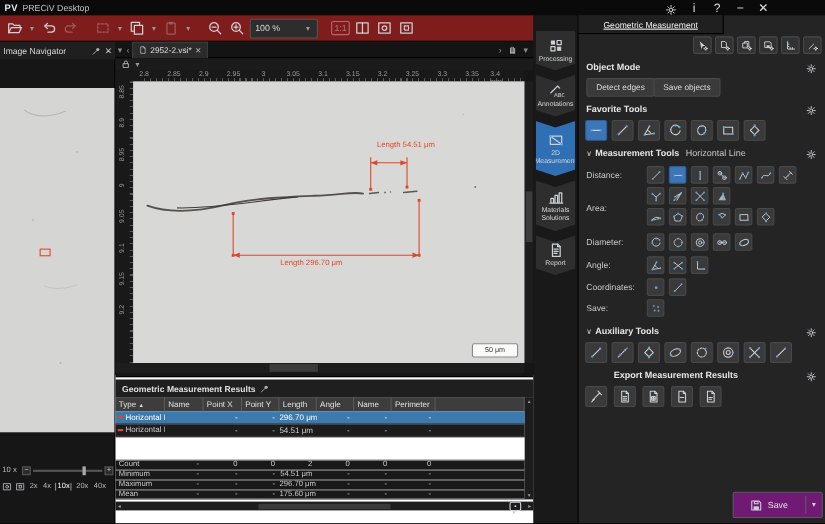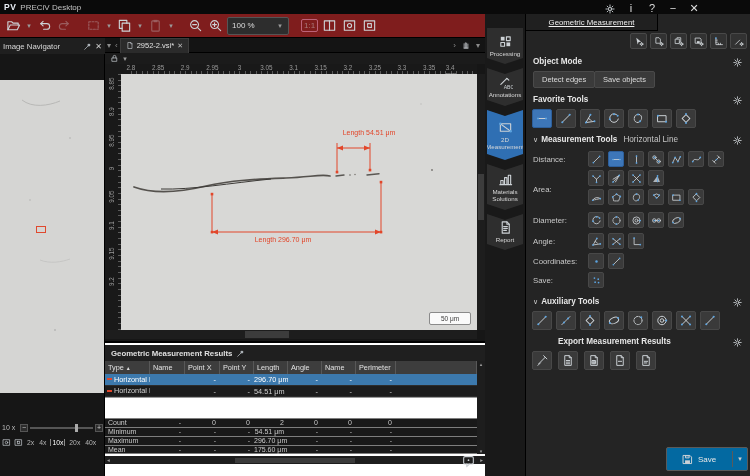--- a/index.html
+++ b/index.html
@@ -116,21 +116,21 @@
   .gearbtn{position:absolute;right:7px;width:11px;height:11px;}
   .mode-btn{position:absolute;height:17px;background:#3a3a3a;border:1px solid #4a4a4a;border-radius:2px;color:#dcdcdc;
             font-size:7.5px;display:flex;align-items:center;justify-content:center;padding:0 8px;box-sizing:border-box;}
   .tool-row{position:absolute;display:flex;flex-wrap:wrap;gap:4px;row-gap:3px;}
   .tool-btn{width:16px;height:16px;background:#3a3a3a;border:1px solid #484848;border-radius:2px;box-sizing:border-box;
             display:flex;align-items:center;justify-content:center;padding:1.5px;}
   .tool-btn.active{background:#3d76b8;border-color:#2d5f9b;}
   .tool-row.lg .tool-btn{width:20px;height:19px;padding:2px;}
   .tool-row.q .tool-btn{width:17px;height:16px;background:#323232;}
   .grp-label{position:absolute;left:7px;font-size:7.8px;color:#c8c8c8;}
-  #savebtn{position:absolute;left:140px;top:433px;width:82px;height:24px;background:#0369a1;border:1px solid #5a5a5a;
+  #savebtn{position:absolute;left:140px;top:433px;width:82px;height:24px;background:#701a75;border:1px solid #5a5a5a;
            border-radius:2px;box-sizing:border-box;display:flex;align-items:center;}
   #savebtn .sico{width:13px;height:13px;margin-left:14px;}
   #savelabel{font-size:8px;color:#e8e8e8;margin-left:4px;flex:1;}
   #savesep{width:1px;height:16px;background:#5a5a5a;}
   #savechev{width:14px;text-align:center;color:#cfcfcf;font-size:7px;}
   #notifico{left:461px;top:454px;width:15px;height:14px;}
   svg{display:block;}
 </style>
 </head>
 <body>

